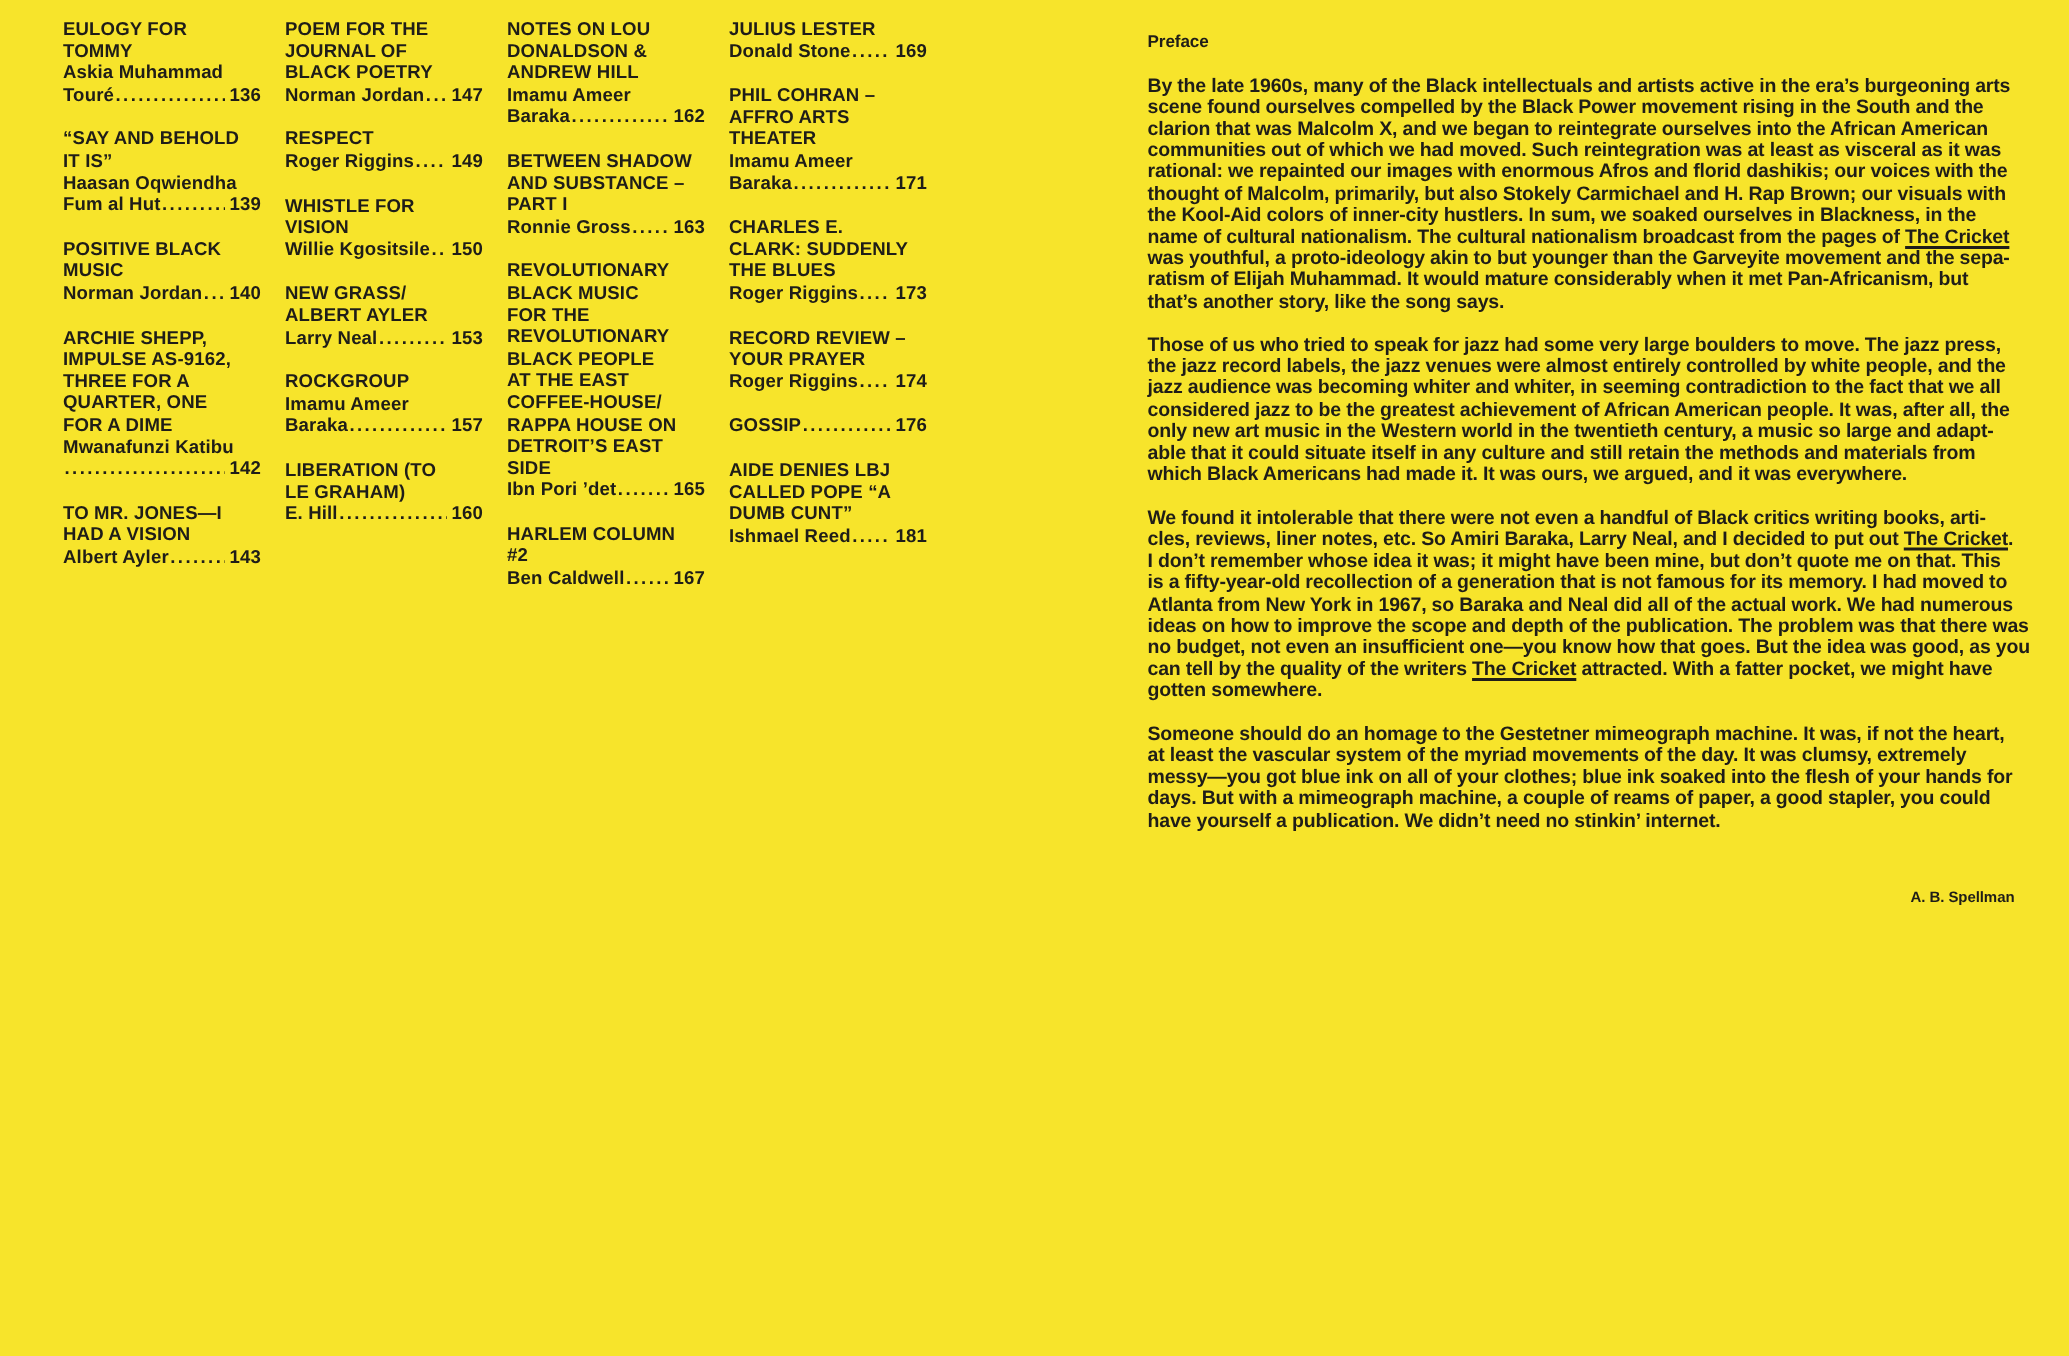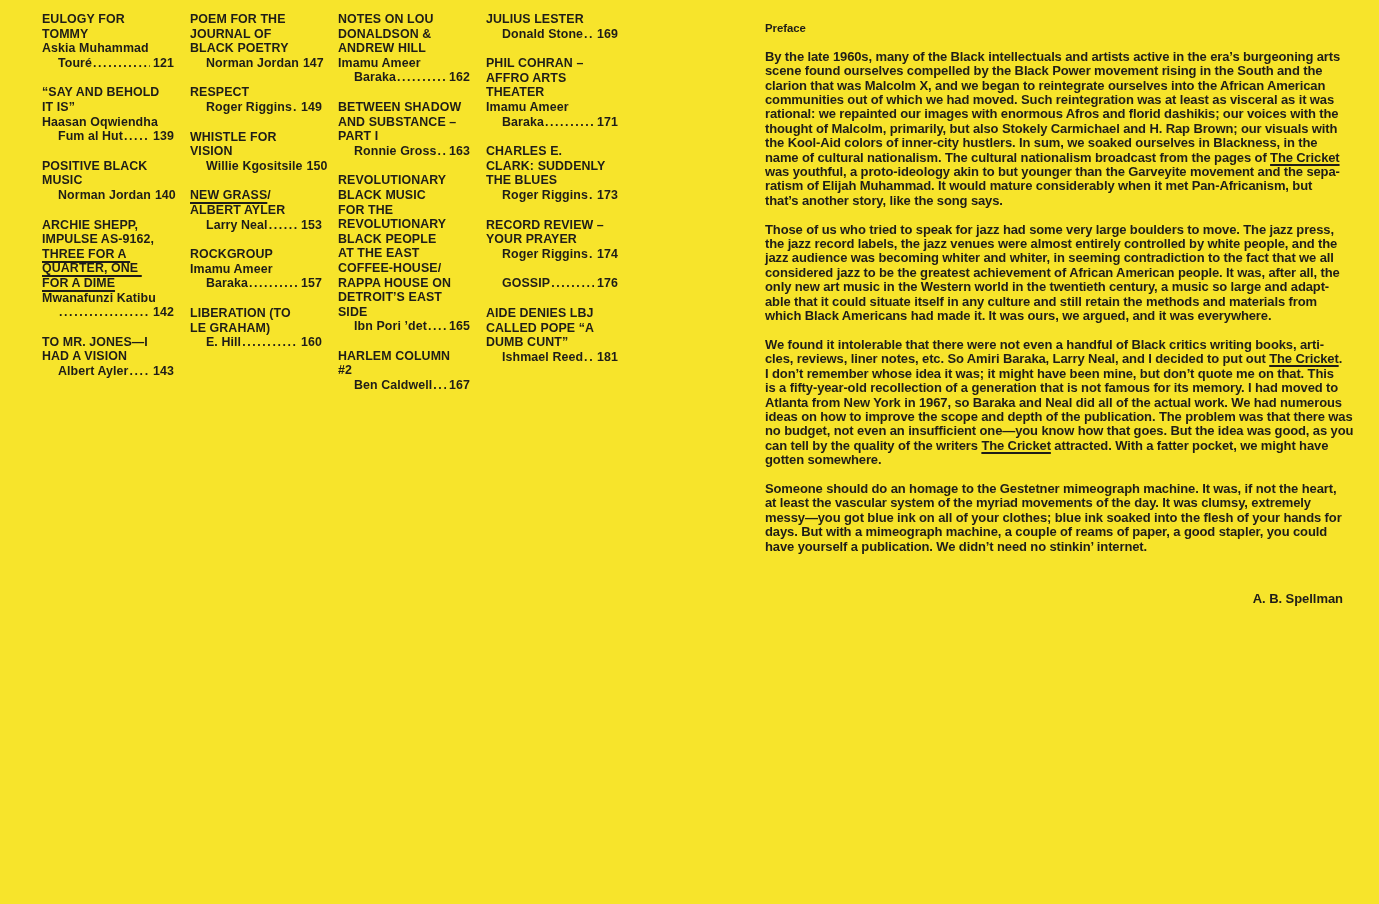--- a/index.html
+++ b/index.html
@@ -14,68 +14,67 @@
   .spread { position:absolute; inset:0; }
 
   
   .toc { position:absolute; left:42px; top:12px; display:flex; gap:16px; }
   .toc-col { width:132px; flex:0 0 auto; }
   .entry { margin:0 0 15px 0; }
   .line {
     font-size:12.4px; line-height:14.6px; white-space:nowrap;
     letter-spacing:0.1px;
   }
-  .line.pageline { display:flex; align-items:flex-end;margin-left:16px; }
+  .line.pageline { display:flex; align-items:flex-end; }
   .line .txt { flex:0 0 auto; }
   .leader {
     flex:1 1 0; min-width:0; overflow:hidden; white-space:nowrap;
     letter-spacing:1.6px; margin:0 3px 0 1px;
   }
   .pg { flex:0 0 auto; }
   .u {
-    text-decoration:underline;
     text-decoration-thickness:2px;
     text-underline-offset:3px;
   }
 
   
   .preface { position:absolute; left:765px; top:21px; width:578px; }
   .preface-heading {
     font-size:11.4px; line-height:14.4px; margin:0 0 14.4px 0;
     letter-spacing:-0.05px;
   }
   .para {
     font-size:13px; line-height:14.4px; margin:0 0 14.4px 0;
     white-space:pre; letter-spacing:-0.12px;
   }
   .para u {
     text-decoration-thickness:1.5px;
     text-underline-offset:2px;
     text-align:center;
   }
   .signature {
-    font-size:13px; line-height:14.4px; text-align:right;
+    font-size:10px; line-height:14.4px; text-align:right;
     letter-spacing:-0.05px;
     margin-top:38px;
   }
 </style>
 </head>
 <body>
 
 <div class="spread">
   <div class="toc">
       <div class="toc-col">
         <div class="entry">
           <div class="line"><span class="txt"><span>EULOGY FOR</span></span></div>
           <div class="line"><span class="txt"><span>TOMMY</span></span></div>
           <div class="line"><span class="txt"><span>Askia Muhammad</span></span></div>
           <div class="line pageline">
             <span class="txt"><span>Touré</span></span>
             <span class="leader">......................................................................</span>
-            <span class="pg">121</span>
+            <span class="pg">136</span>
           </div>
         </div>
         <div class="entry">
           <div class="line"><span class="txt"><span>“SAY AND BEHOLD</span></span></div>
           <div class="line"><span class="txt"><span>IT IS”</span></span></div>
           <div class="line"><span class="txt"><span>Haasan Oqwiendha</span></span></div>
           <div class="line pageline">
             <span class="txt"><span>Fum al Hut</span></span>
             <span class="leader">......................................................................</span>
             <span class="pg">139</span>

